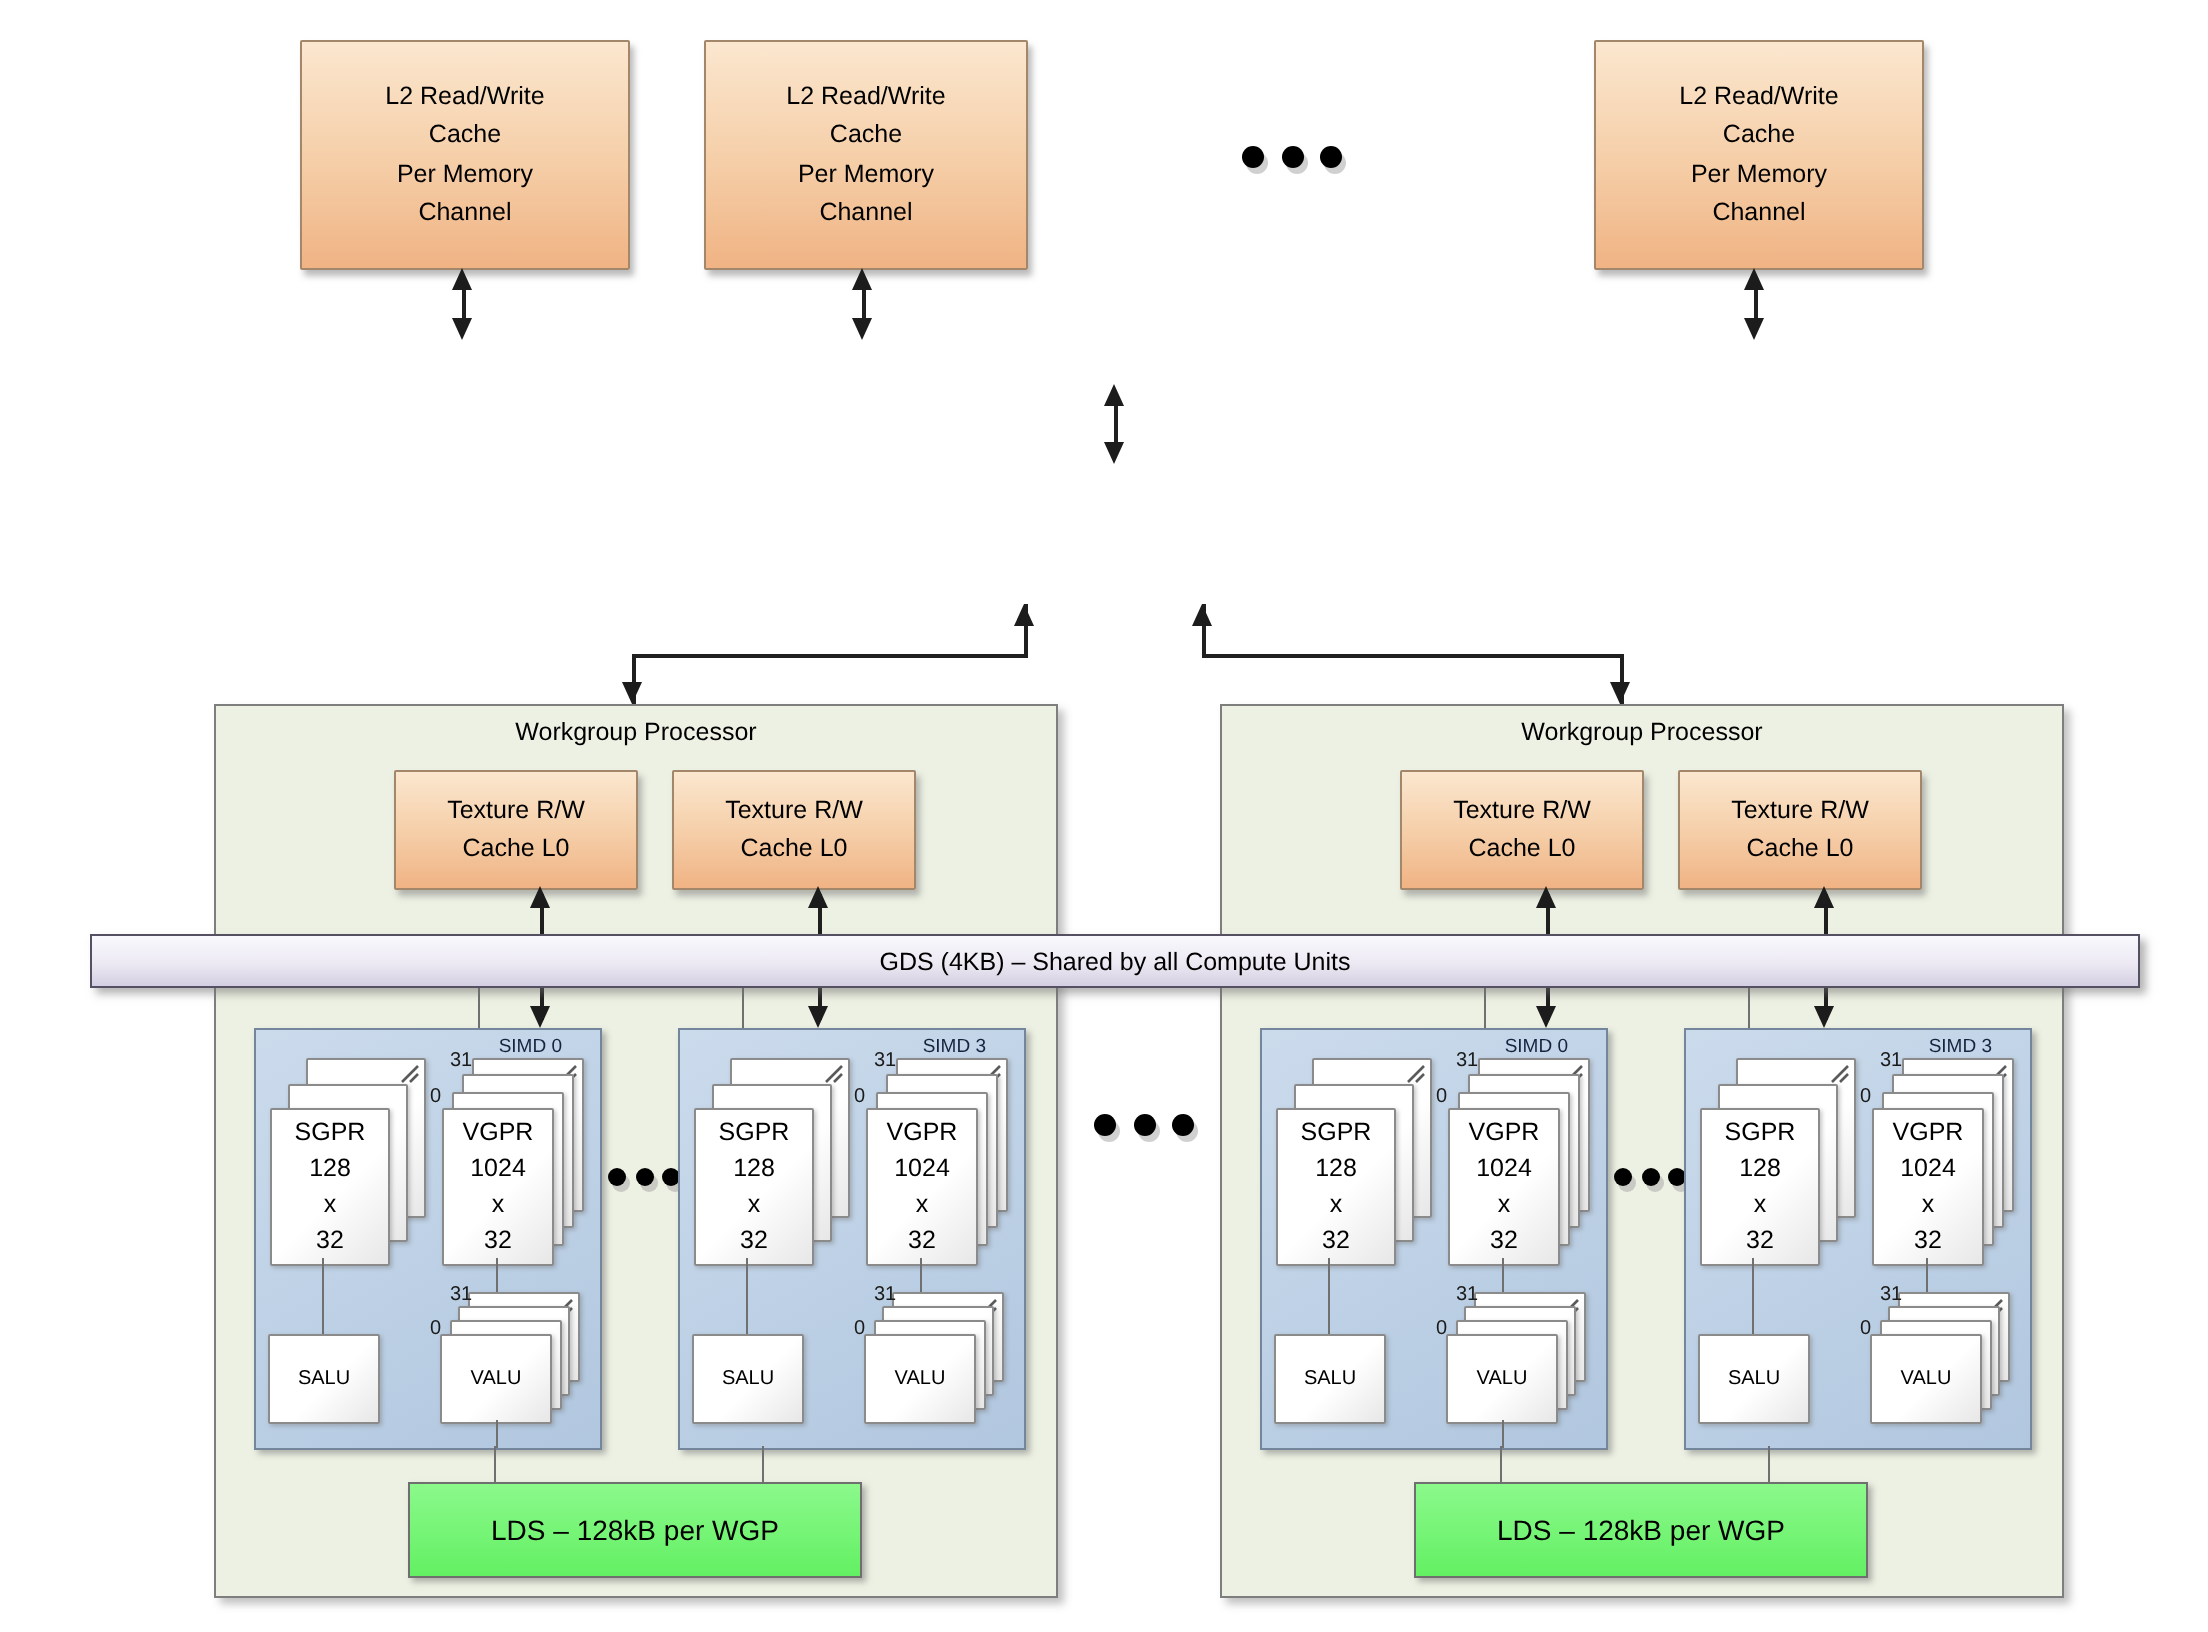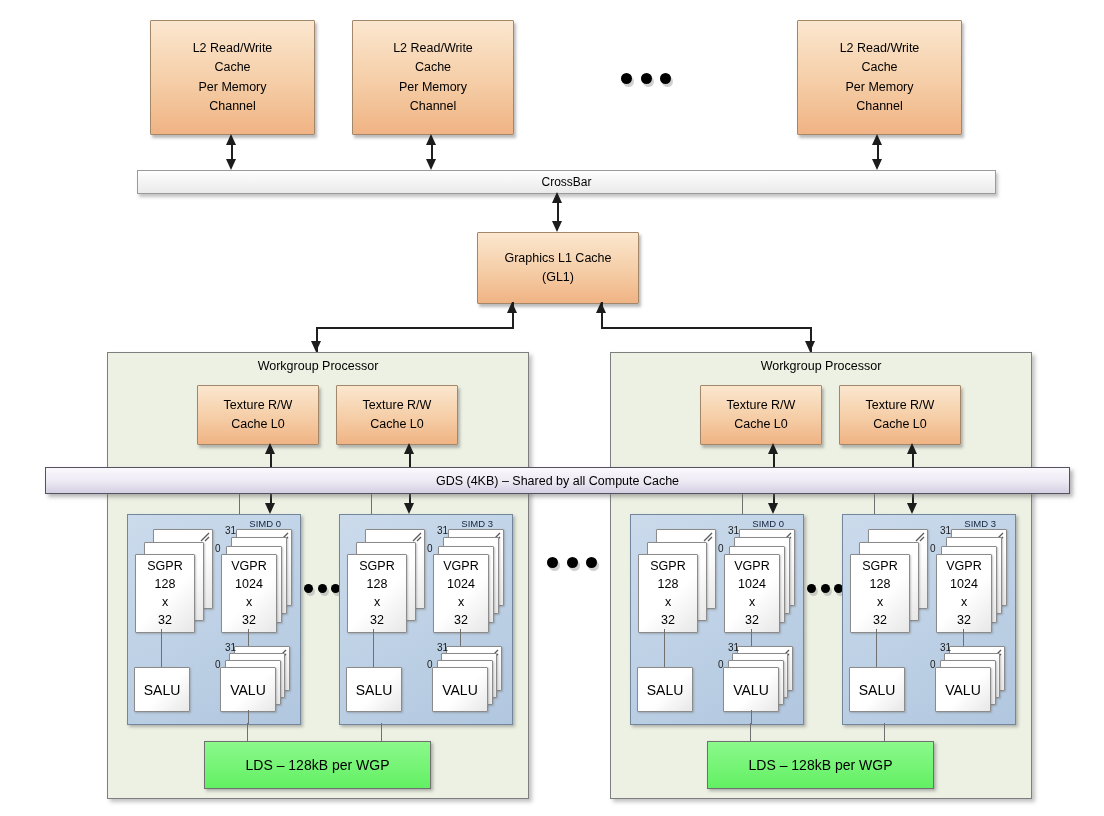--- a/index.html
+++ b/index.html
@@ -15,21 +15,21 @@
   .wgp{background:#edf1e3;border:1px solid #7e7e7e;box-shadow:3px 3px 4px rgba(120,120,120,.45)}
   .wgp-title{top:6px;left:0;width:100%;text-align:center;font-size:12.5px}
   
   .simd{width:172px;height:209px;top:161px;background:linear-gradient(150deg,#cbdbec,#b1c7df);
         border:1px solid #73869c;box-shadow:2px 2px 3px rgba(100,100,100,.45)}
   .simd-name{position:absolute;top:3px;right:19px;font-size:9.5px;color:#16233f;z-index:3}
   
   .sheet{background:linear-gradient(135deg,#ffffff 55%,#e7e7e7);border:1px solid #8b8b8b;
          box-shadow:1px 1px 2px rgba(110,110,110,.4);border-radius:1px}
   .front{display:block;text-align:center;font-size:12.5px;line-height:18px;padding-top:2px}
-  .cell{display:flex;align-items:center;justify-content:center;text-align:center;font-size:14px}
+  .cell{display:flex;align-items:center;justify-content:center;text-align:center;font-size:10px}
   .sm{font-size:10px;color:#1b1b1b;z-index:3}
   
   .ln-v{width:1px;background:#707070}
   .aln{width:2px;background:#1f1f1f}
   .eln{background:#1f1f1f}
   .hd{width:0;height:0;border:solid transparent}
   .hd-up{border-width:0 5.5px 11px 5.5px;border-bottom-color:#1c1c1c}
   .hd-dn{border-width:11px 5.5px 0 5.5px;border-top-color:#1c1c1c}
   
   .xbar{left:137px;top:170px;width:857px;height:22px;background:linear-gradient(#fefefe,#eaeaea);
@@ -83,32 +83,27 @@
     <div class="abs aln" style="left:4.5px;top:6px;height:24px"></div>
     <div class="abs hd hd-up" style="left:0;top:0"></div>
     <div class="abs hd hd-dn" style="left:0;bottom:0"></div>
   </div>
   <div class="abs" style="left:872px;top:134px;width:11px;height:36px">
     <div class="abs aln" style="left:4.5px;top:6px;height:24px"></div>
     <div class="abs hd hd-up" style="left:0;top:0"></div>
     <div class="abs hd hd-dn" style="left:0;bottom:0"></div>
   </div>
 
-  <div class="abs xbar">
-    <span>CrossBar</span>
-  </div>
 
   <div class="abs" style="left:552px;top:192px;width:11px;height:40px">
     <div class="abs aln" style="left:4.5px;top:6px;height:28px"></div>
     <div class="abs hd hd-up" style="left:0;top:0"></div>
     <div class="abs hd hd-dn" style="left:0;bottom:0"></div>
   </div>
 
-  <div class="abs obox ml" style="left:477px;top:232px;width:160px;height:70px">Graphics L1 Cache
-(GL1)</div>
 
   <div>
     <div class="abs eln" style="left:512px;top:302px;width:2px;height:27px"></div>
     <div class="abs hd hd-up" style="left:507px;top:302px"></div>
     <div class="abs eln" style="left:316px;top:327px;width:198px;height:2px"></div>
     <div class="abs eln" style="left:316px;top:327px;width:2px;height:25px"></div>
     <div class="abs hd hd-dn" style="left:311px;top:341px"></div>
   </div>
   <div>
     <div class="abs eln" style="left:601px;top:302px;width:2px;height:27px"></div>
@@ -375,16 +370,16 @@
 
     <div class="abs ln-v" style="left:139px;top:370px;height:18px"></div>
     <div class="abs ln-v" style="left:273px;top:370px;height:18px"></div>
 
     <div class="abs lds">
       <span>LDS – 128kB per WGP</span>
     </div>
   </div>
 
   <div class="abs gds">
-    <span>GDS (4KB) – Shared by all Compute Cache</span>
+    <span>GDS (4KB) – Shared by all Compute Units</span>
   </div>
 
 </div>
 
 </body></html>

